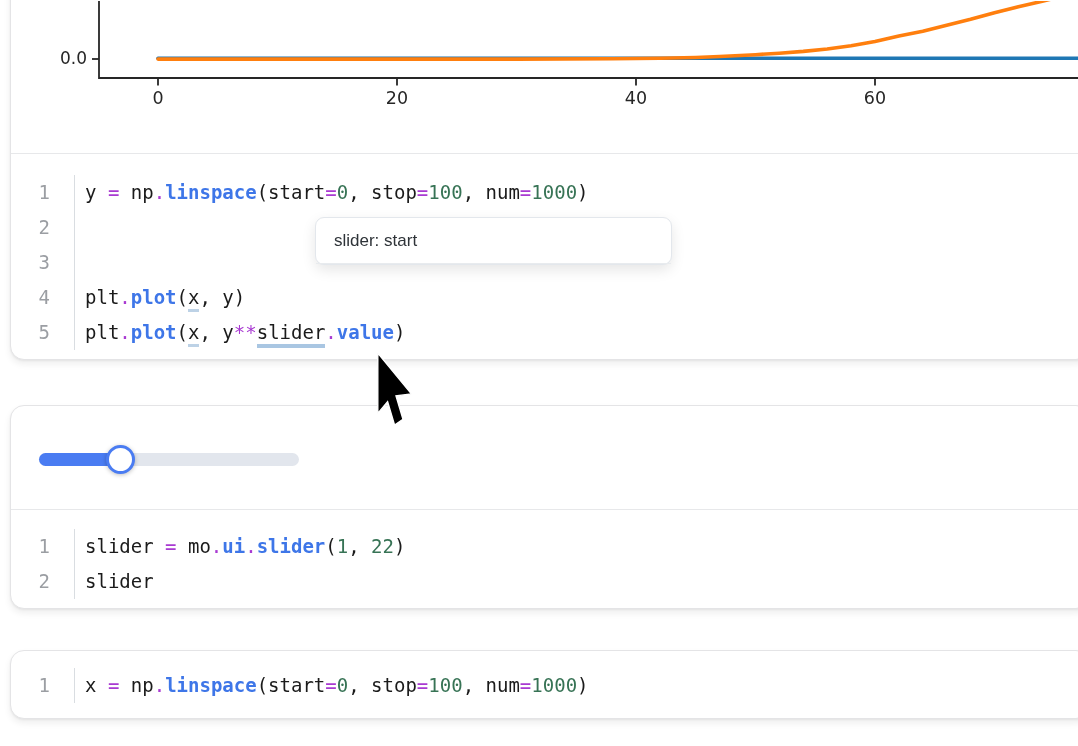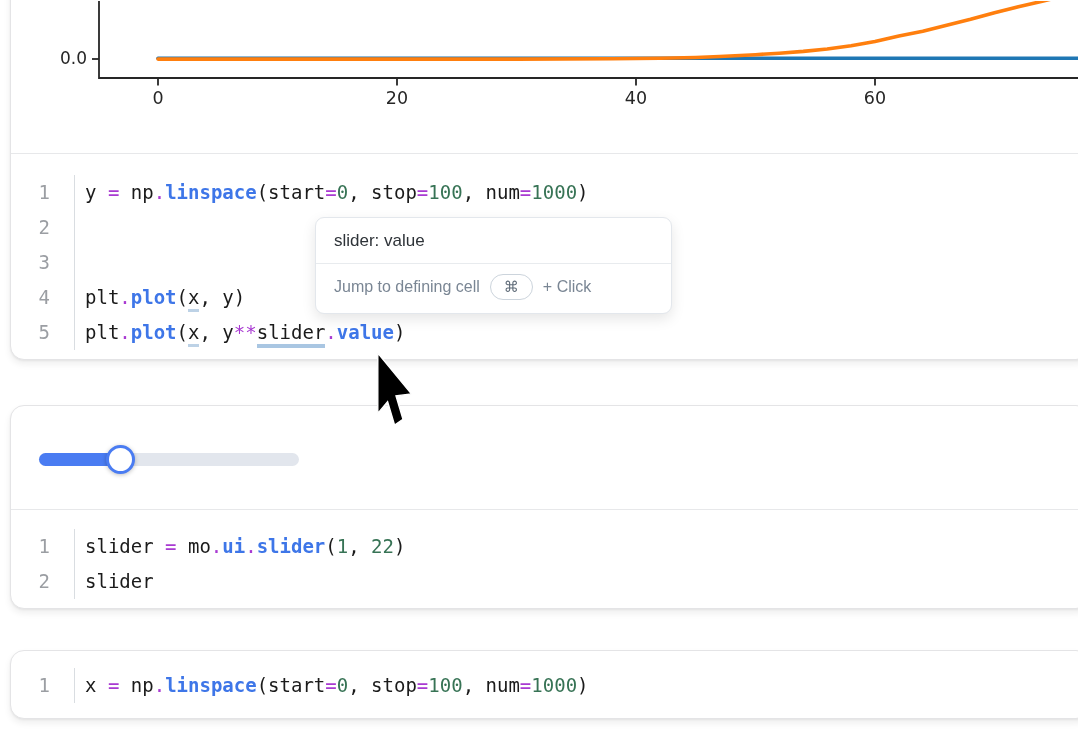--- a/index.html
+++ b/index.html
@@ -91,27 +91,22 @@
           <div>3</div>
           <div>4</div>
           <div>5</div>
         </div>
         <div class="lines"><div><span class="tk-p">y </span><span class="tk-o">=</span><span class="tk-p"> np</span><span class="tk-o">.</span><span class="tk-f">linspace</span><span class="tk-p">(</span><span class="tk-p">start</span><span class="tk-o">=</span><span class="tk-n">0</span><span class="tk-p">, </span><span class="tk-p">stop</span><span class="tk-o">=</span><span class="tk-n">100</span><span class="tk-p">, </span><span class="tk-p">num</span><span class="tk-o">=</span><span class="tk-n">1000</span><span class="tk-p">)</span></div><div>&nbsp;</div><div>&nbsp;</div><div><span class="tk-p">plt</span><span class="tk-o">.</span><span class="tk-f">plot</span><span class="tk-p">(</span><span class="tk-p tk-u">x</span><span class="tk-p">, </span><span class="tk-p">y</span><span class="tk-p">)</span></div><div><span class="tk-p">plt</span><span class="tk-o">.</span><span class="tk-f">plot</span><span class="tk-p">(</span><span class="tk-p tk-u">x</span><span class="tk-p">, </span><span class="tk-p">y</span><span class="tk-o">**</span><span class="tk-p tk-h">slider</span><span class="tk-o">.</span><span class="tk-f">value</span><span class="tk-p">)</span></div></div>
       </div>
   </div>
 </div>
 
 <div class="tooltip">
-  <div class="tooltip-title">slider: value</div>
+  <div class="tooltip-title">slider: start</div>
   <div class="tooltip-sep"></div>
-  <div class="tooltip-row">
-    <span>Jump to defining cell</span>
-    <span class="kbd-pill">⌘</span>
-    <span>+ Click</span>
-  </div>
 </div>
 
 <div class="cell" id="cell-slider">
   <div class="output">
     <div class="slider-wrap">
       <div class="slider-track"></div>
       <div class="slider-fill" id="slider-fill" style="width: 93.9px;"></div>
       <div class="slider-thumb" id="slider-thumb" style="left: 67.4px;"></div>
     </div>
   </div>

